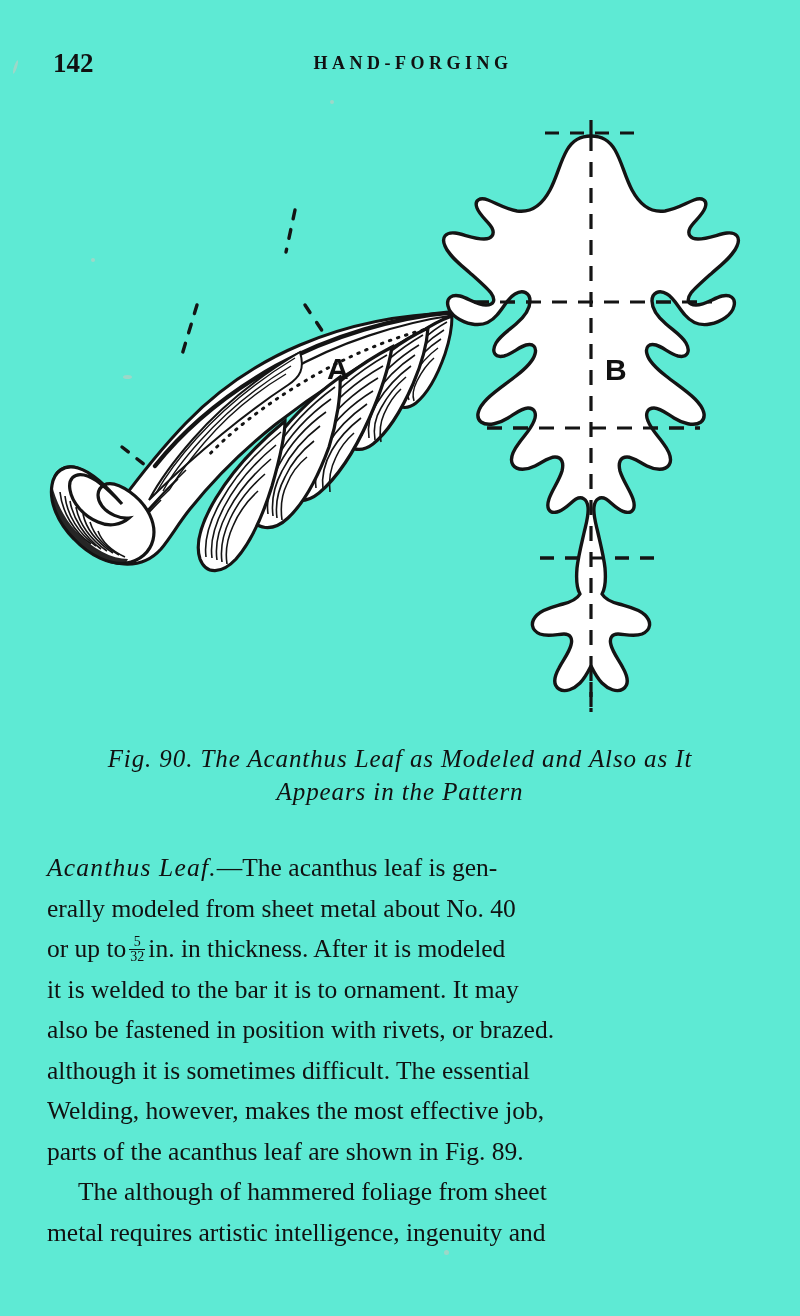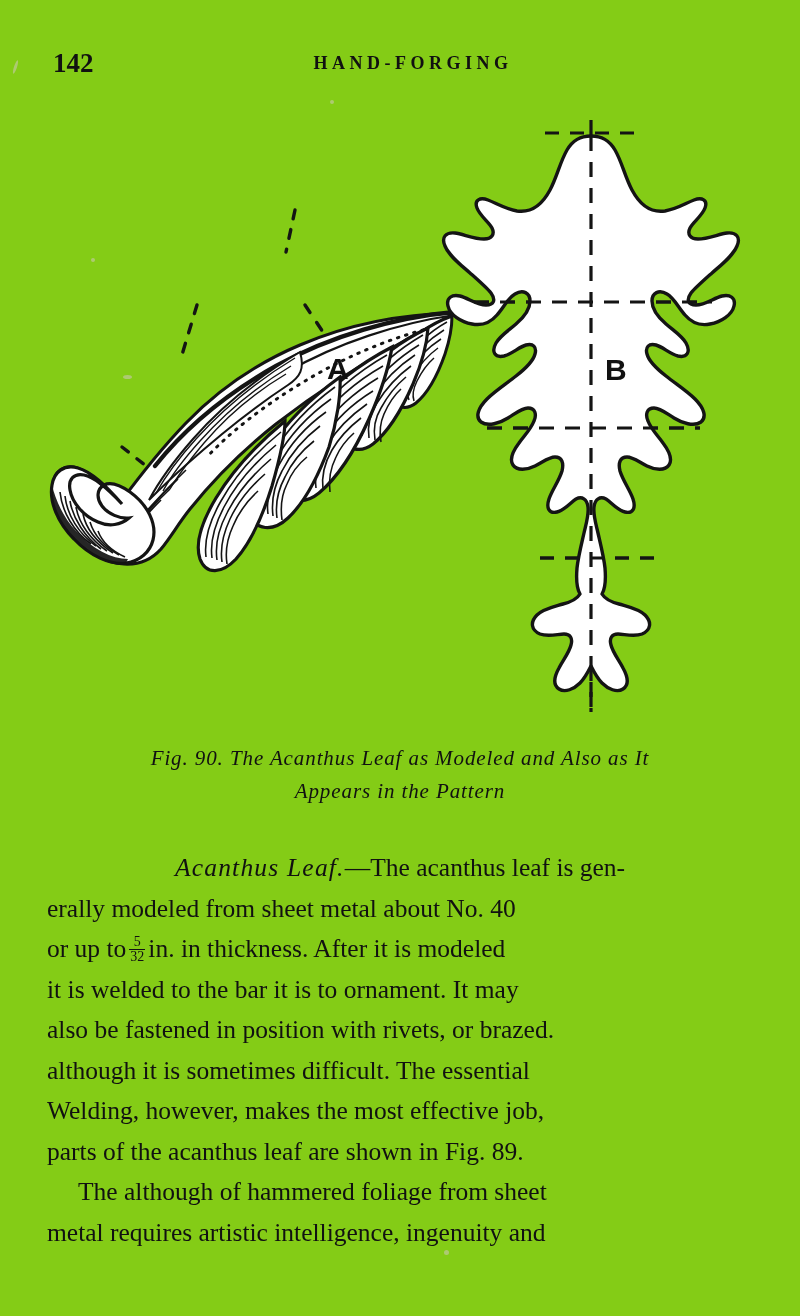--- a/index.html
+++ b/index.html
@@ -5,21 +5,21 @@
 <style>
   html, body {
     margin: 0;
     padding: 0;
     background: #ffffff;
   }
   .page {
     position: relative;
     width: 800px;
     height: 1316px;
-    background: #84cc16;
+    background: #5eead4;
     overflow: hidden;
     font-family: "Liberation Serif", "DejaVu Serif", serif;
     color: #111111;
   }
 
   
   .running-head {
     position: absolute;
     left: 0;
     top: 46px;
@@ -68,42 +68,42 @@
   }
 
   
   .caption {
     position: absolute;
     left: 50px;
     top: 742px;
     width: 700px;
     text-align: center;
     font-style: italic;
-    font-size: 21px;
+    font-size: 25px;
     line-height: 33px;
     letter-spacing: 0.9px;
   }
   .caption .line2 { display: block; }
 
   
   .body-text {
     position: absolute;
     left: 47px;
     top: 848px;
     width: 706px;
     font-size: 25.5px;
     line-height: 40.5px;
   }
   .tline {
     display: block;
     white-space: nowrap;
   }
   .tline.justify {
     display: flex;
-    justify-content: center;
+    justify-content: flex-start;
   }
   .tline.justify > span.w { white-space: pre; }
   .run-in {
     font-style: italic;
     font-weight: normal;
     letter-spacing: 1.2px;
   }
   .indent { padding-left: 31px; }
 
   

